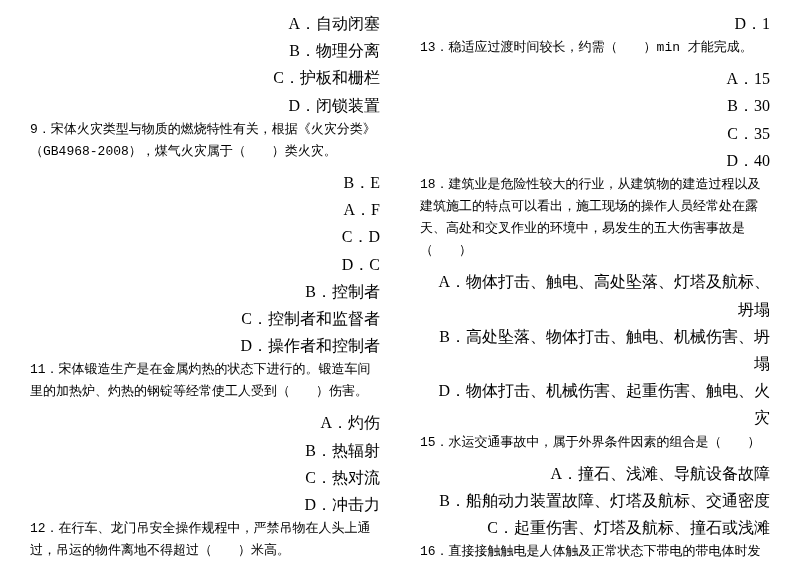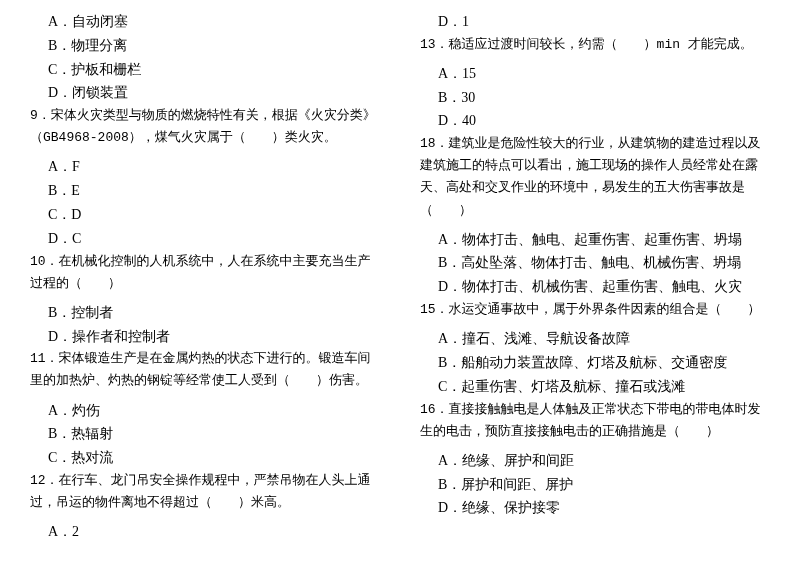--- a/index.html
+++ b/index.html
@@ -33,68 +33,69 @@
     .question-title {
       display: block;
       font-size: 13px;
       line-height: 1.7;
       text-indent: 0;
       font-family: Liberation Mono, monospace;
     }
     .option {
       display: block;
       margin-left: 18px;
-      font-size: 14px;
+      font-size: 16px;
       line-height: 1.7;
+      text-align: right;
     }
   </style>
 </head>
 <body>
 
 <div class="page-content">
   <div class="column-left" id="left-col">
       <div class="option">A．自动闭塞</div>
       <div class="option">B．物理分离</div>
       <div class="option">C．护板和栅栏</div>
       <div class="option">D．闭锁装置</div>
       <div class="question-block">
         <span class="question-title">9．宋体火灾类型与物质的燃烧特性有关，根据《火灾分类》（GB4968-2008），煤气火灾属于（　　）类火灾。</span>
       </div>
+      <div class="option">B．E</div>
       <div class="option">A．F</div>
-      <div class="option">B．E</div>
       <div class="option">C．D</div>
       <div class="option">D．C</div>
-      <div class="question-block">
-        <span class="question-title">10．在机械化控制的人机系统中，人在系统中主要充当生产过程的（　　）</span>
-      </div>
       <div class="option">B．控制者</div>
+      <div class="option">C．控制者和监督者</div>
       <div class="option">D．操作者和控制者</div>
       <div class="question-block">
         <span class="question-title">11．宋体锻造生产是在金属灼热的状态下进行的。锻造车间里的加热炉、灼热的钢锭等经常使工人受到（　　）伤害。</span>
       </div>
       <div class="option">A．灼伤</div>
       <div class="option">B．热辐射</div>
       <div class="option">C．热对流</div>
+      <div class="option">D．冲击力</div>
       <div class="question-block">
         <span class="question-title">12．在行车、龙门吊安全操作规程中，严禁吊物在人头上通过，吊运的物件离地不得超过（　　）米高。</span>
       </div>
       <div class="option">A．2</div>
     </div>
   <div class="column-right" id="right-col">
       <div class="option">D．1</div>
       <div class="question-block">
         <span class="question-title">13．稳适应过渡时间较长，约需（　　）min 才能完成。</span>
       </div>
       <div class="option">A．15</div>
       <div class="option">B．30</div>
+      <div class="option">C．35</div>
       <div class="option">D．40</div>
       <div class="question-block">
         <span class="question-title">18．建筑业是危险性较大的行业，从建筑物的建造过程以及建筑施工的特点可以看出，施工现场的操作人员经常处在露天、高处和交叉作业的环境中，易发生的五大伤害事故是（　　）</span>
       </div>
-      <div class="option">A．物体打击、触电、起重伤害、起重伤害、坍塌</div>
+      <div class="option">A．物体打击、触电、高处坠落、灯塔及航标、坍塌</div>
       <div class="option">B．高处坠落、物体打击、触电、机械伤害、坍塌</div>
       <div class="option">D．物体打击、机械伤害、起重伤害、触电、火灾</div>
       <div class="question-block">
         <span class="question-title">15．水运交通事故中，属于外界条件因素的组合是（　　）</span>
       </div>
       <div class="option">A．撞石、浅滩、导航设备故障</div>
       <div class="option">B．船舶动力装置故障、灯塔及航标、交通密度</div>
       <div class="option">C．起重伤害、灯塔及航标、撞石或浅滩</div>
       <div class="question-block">
         <span class="question-title">16．直接接触触电是人体触及正常状态下带电的带电体时发生的电击，预防直接接触电击的正确措施是（　　）</span>

